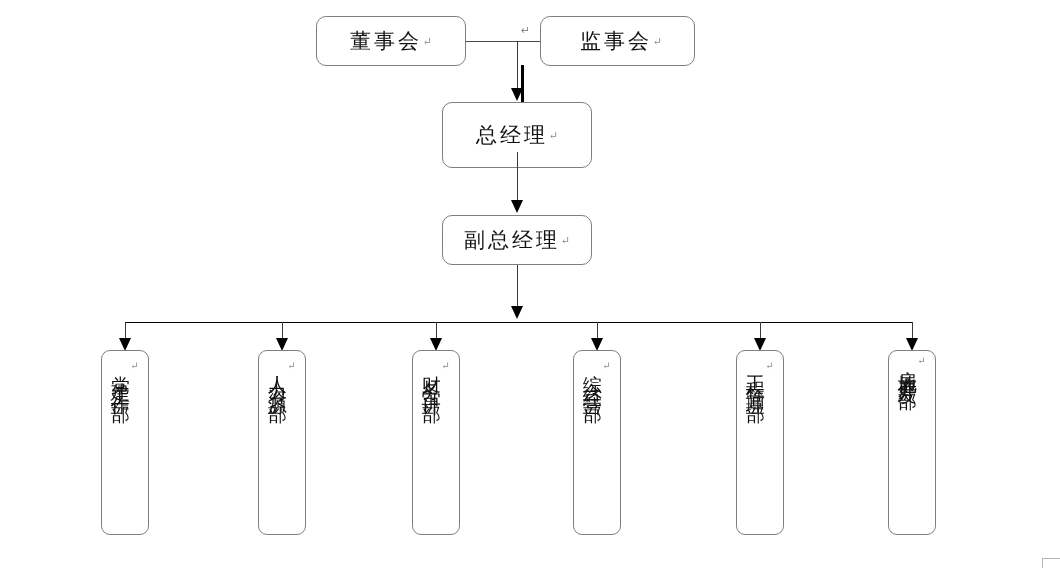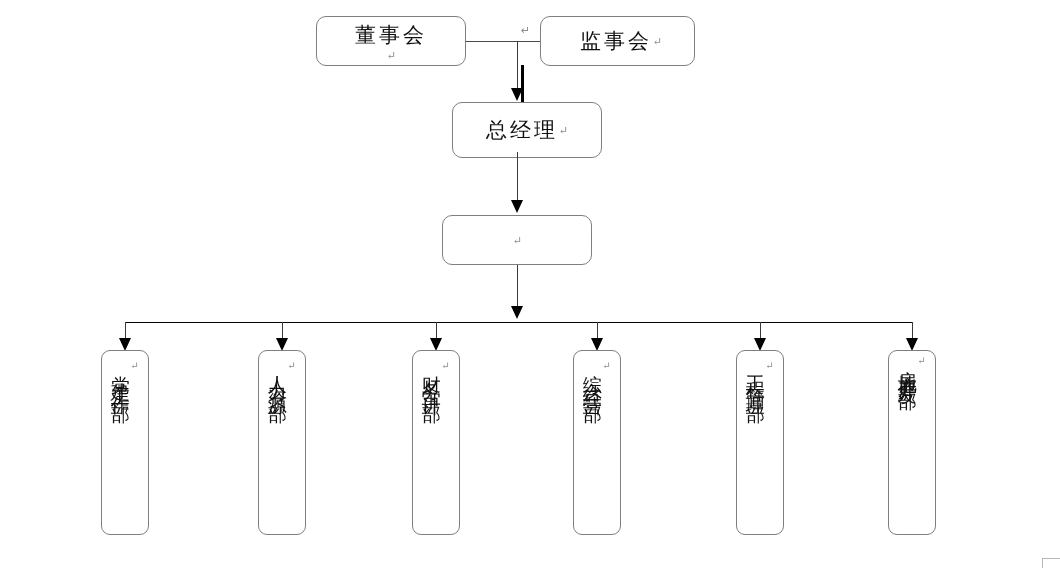--- a/index.html
+++ b/index.html
@@ -94,49 +94,50 @@
     position: absolute;
     border-top: 1px solid #b6b6b6;
     border-left: 1px solid #b6b6b6;
   }
 </style>
 </head>
 <body>
 
 <div id="canvas">
 
-  <div class="node" style="left:316px; top:16px; width:150px; height:50px;flex-direction:column;">
+  <div class="node" style="left:316px; top:16px; width:150px; height:50px;">
     <span class="node-label">董事会</span>
       <span class="pilcrow">↵</span>
   </div>
 
   <div class="node" style="left:540px; top:16px; width:155px; height:50px;padding-left:7px;">
     <span class="node-label">监事会</span>
       <span class="pilcrow">↵</span>
   </div>
 
   <div class="line-h" style="left:466px; top:41px; width:74px; background:#4a4a4a;"></div>
 
   <div style="position:absolute; left:521px; top:24px; font-size:11px; color:#8a8a8a;
               font-family:'DejaVu Sans', sans-serif;">↵</div>
 
   <div class="line-v" style="left:517px; top:41px; height:51px;"></div>
   <div class="arrow-down" style="left:511px; top:88px;"></div>
 
   <div class="caret" style="left:521px; top:65px; height:42px;"></div>
 
-  <div class="node" style="left:452px; top:102px; width:150px; height:56px;">
+  <div class="node" style="left:442px; top:102px; width:150px; height:66px;">
     <span class="node-label">总经理</span>
       <span class="pilcrow">↵</span>
   </div>
 
   <div class="line-v" style="left:517px; top:152px; height:52px;"></div>
   <div class="arrow-down" style="left:511px; top:200px;"></div>
 
   <div class="node" style="left:442px; top:215px; width:150px; height:50px;">
+    <span class="node-label">副总经理</span>
       <span class="pilcrow">↵</span>
   </div>
 
   <div class="line-v" style="left:517px; top:265px; height:45px;"></div>
   <div class="arrow-down" style="left:511px; top:306px;"></div>
 
   <div class="line-h" style="left:125px; top:322px; width:787px;"></div>
 
   <div class="line-v" style="left:125px; top:322px; height:22px;"></div>
   <div class="arrow-down" style="left:119px; top:338px;"></div>

